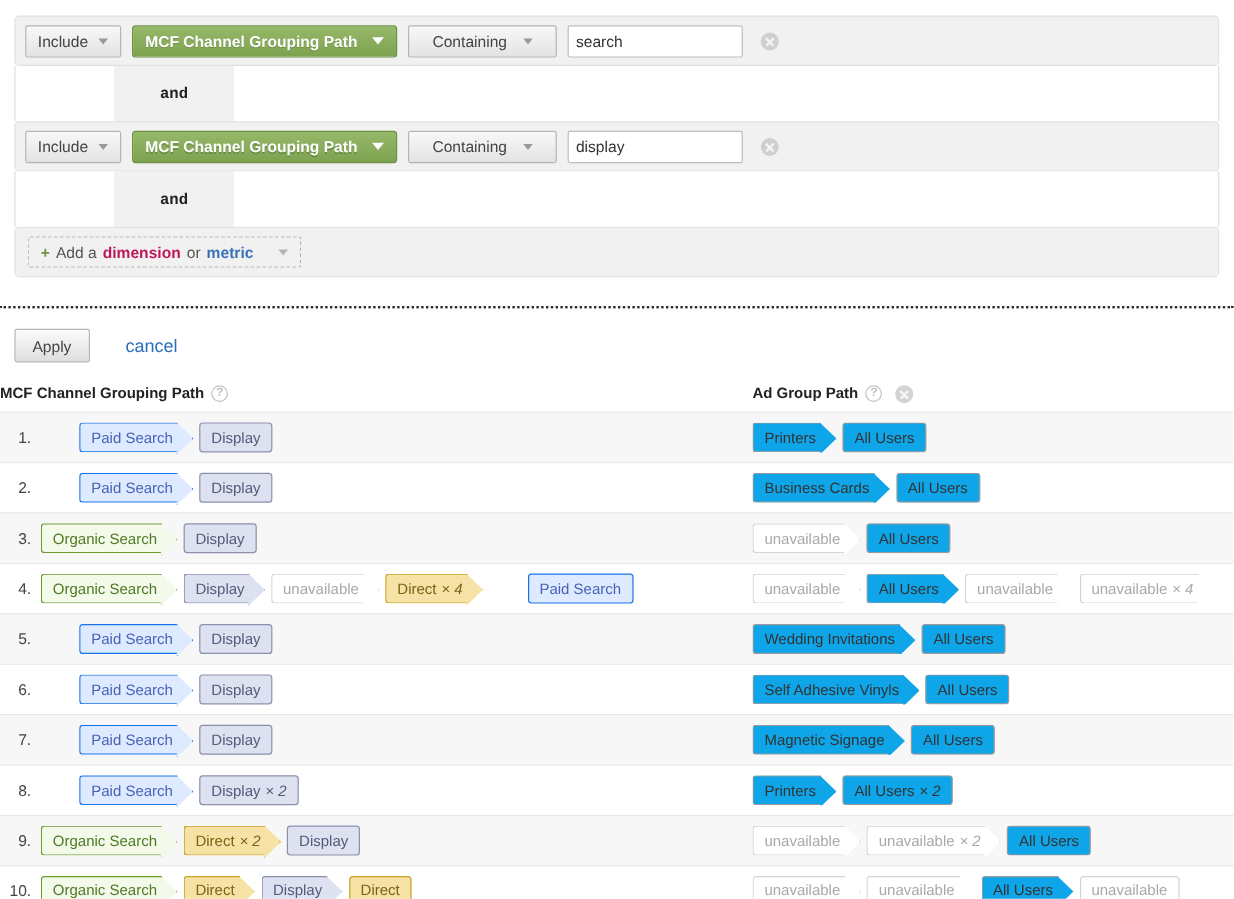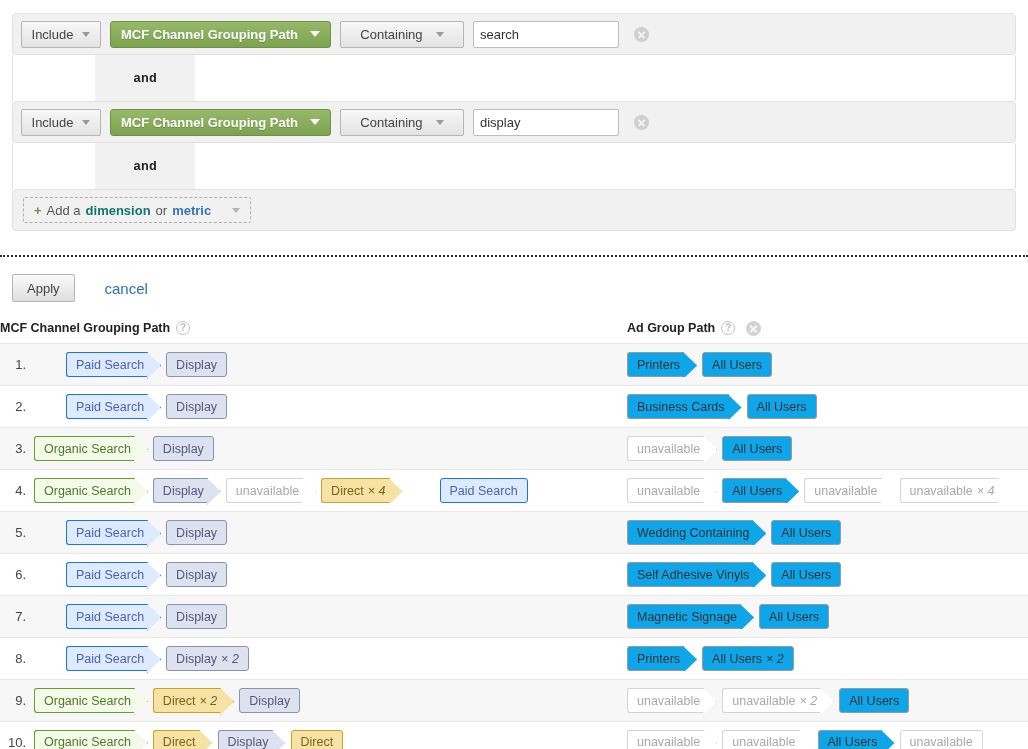--- a/index.html
+++ b/index.html
@@ -159,21 +159,21 @@
     padding: 0 10px;
     display: inline-flex;
     align-items: center;
     gap: 5px;
     background: transparent;
     font-size: 13px;
     color: #555;
     cursor: default;
   }
   .add-dashed .plus { color: #6f9144; font-weight: bold; }
-  .add-dashed .w-dim { color: #0f766e; font-weight: bold; }
+  .add-dashed .w-dim { color: #be185d; font-weight: bold; }
   .add-dashed .w-met { color: #3b73b9; font-weight: bold; }
   .add-dashed .caret {
     width: 0; height: 0;
     border-left: 4px solid transparent;
     border-right: 4px solid transparent;
     border-top: 5px solid #b4b4b4;
     display: inline-block;
     margin-left: 16px;
   }
 
@@ -543,21 +543,21 @@
         <div class="cell-mcf">
           <span class="chip c-paid arrow">
             <span>Paid Search</span>
           </span>
           <span class="chip c-display">
             <span>Display</span>
           </span>
         </div>
         <div class="cell-adg">
           <span class="chip c-gray arrow">
-            <span>Wedding Containing</span>
+            <span>Wedding Invitations</span>
           </span>
           <span class="chip c-gray">
             <span>All Users</span>
           </span>
         </div>
       </div>
       <div class="trow even">
         <div class="idx">6.</div>
         <div class="cell-mcf">
           <span class="chip c-paid arrow">

